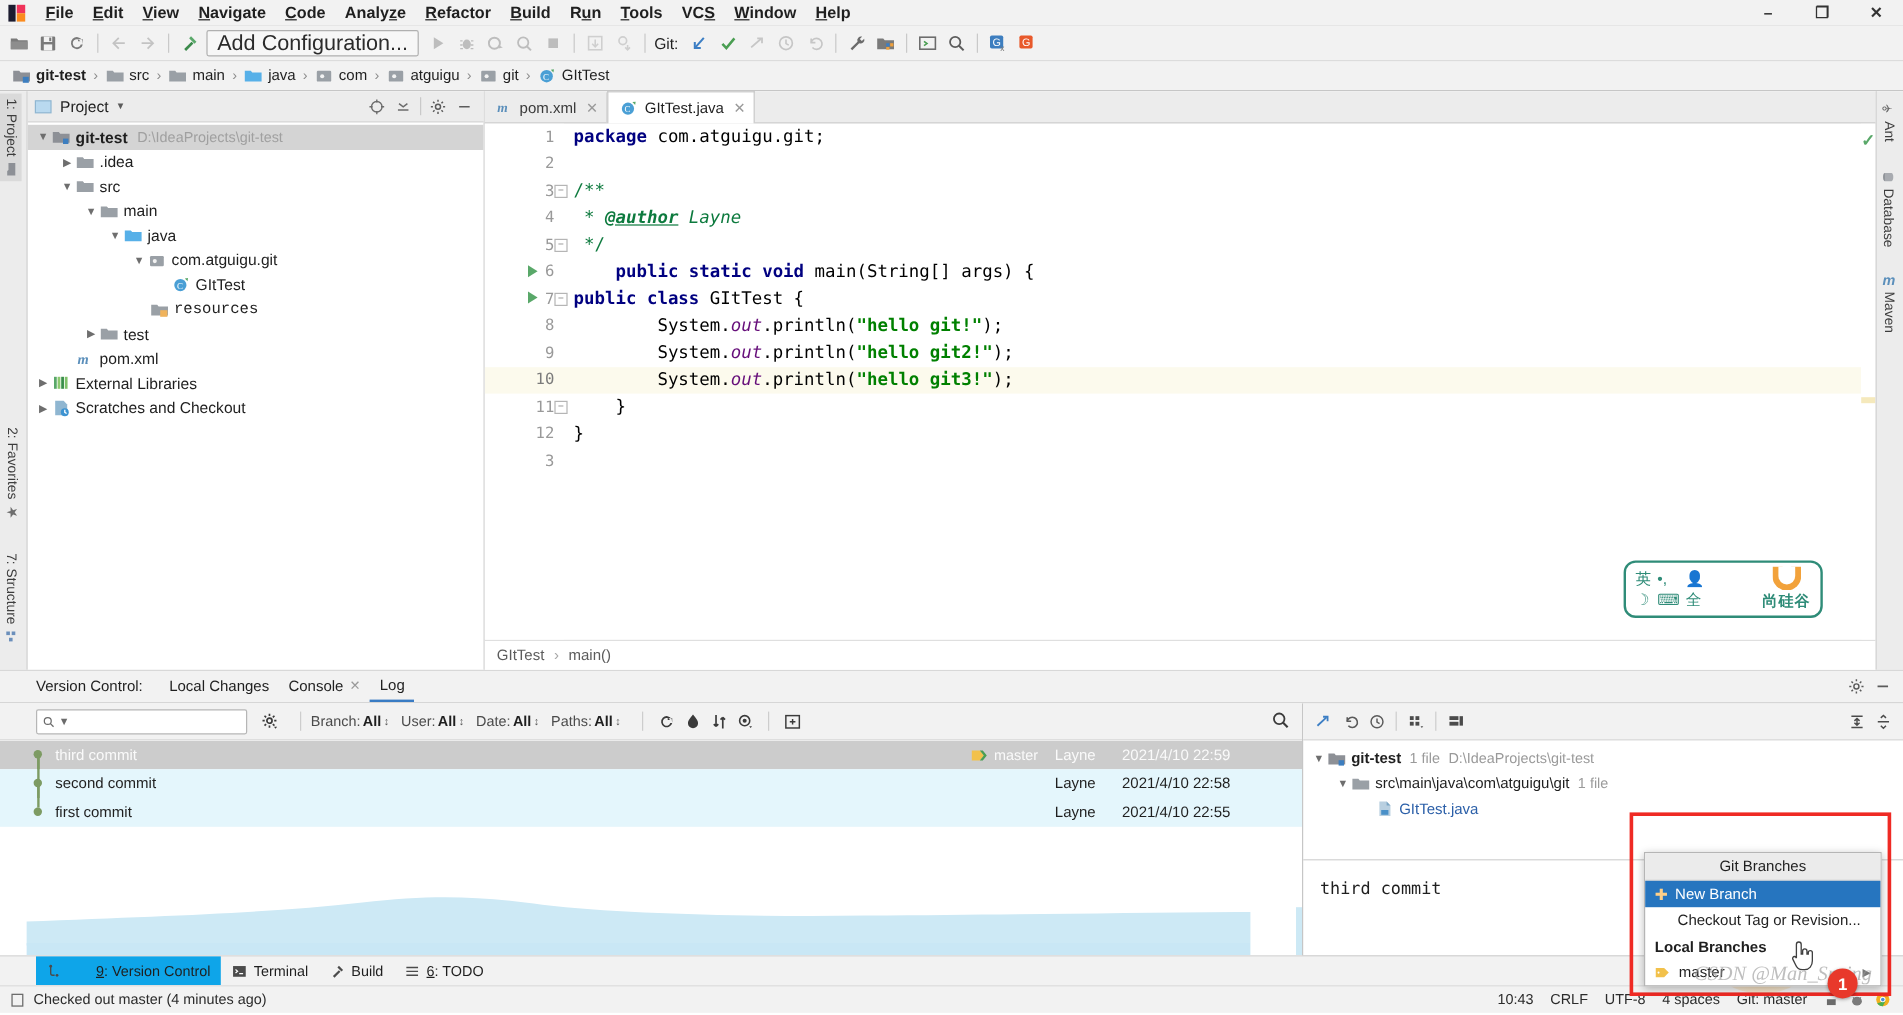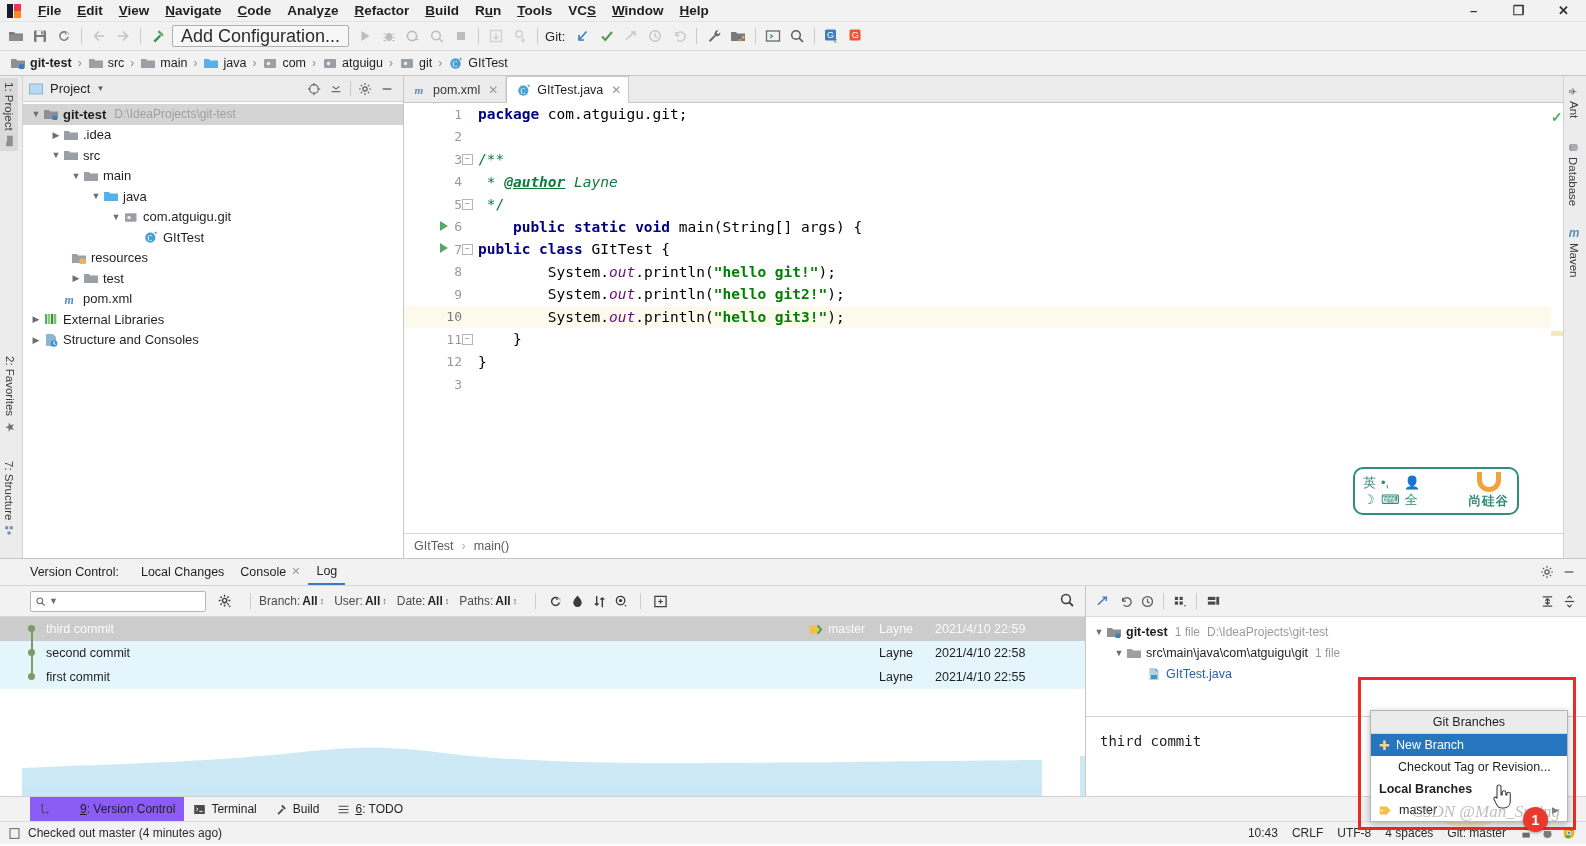--- a/index.html
+++ b/index.html
@@ -202,21 +202,21 @@
   }
   #wm-text{
     position:absolute;right:26px;bottom:24px;z-index:61;pointer-events:none;
     font-family:"Liberation Serif", serif;font-size:17px;color:rgba(150,150,150,.62);
     white-space:nowrap;font-style:italic;
   }
 
   
   #tw-bar{height:24px;background:#f2f2f2;border-top:1px solid #d2d2d2;display:flex;align-items:center;padding-left:30px;flex:none;}
   .twb{display:flex;align-items:center;gap:5px;font-size:12px;color:#1f1f1f;padding:4px 9px;height:100%;box-sizing:border-box;}
-  .twb.sel{background:#8b5cf6;gap:28px;}
+  .twb.sel{background:#0ea5e9;gap:28px;}
   .twb u{text-decoration:underline;}
 
   
   #status{height:22px;background:#f2f2f2;border-top:1px solid #dcdcdc;display:flex;align-items:center;padding-left:8px;font-size:12px;color:#2b2b2b;flex:none;position:relative;}
   #status .right{margin-left:auto;display:flex;align-items:center;gap:14px;padding-right:10px;}
   #status .sitem{white-space:nowrap;}
   .tray{display:flex;align-items:center;gap:8px;}
 </style>
 </head>
 <body>
@@ -588,21 +588,21 @@
           <span class="arrow"></span>
           <span style="display: flex; align-items: center; flex: 0 0 auto;">
             <svg width="16" height="16" viewBox="0 0 16 16">
               <circle cx="7.3" cy="8.6" r="5.1" fill="#4a9fd5"></circle>
               <text x="4.5" y="11.6" font-size="7.5" fill="#fff" font-family="Liberation Serif">C</text>
               <path d="M11 3.1l2.7-.4-.4 2.7z" fill="#59a869"></path>
             </svg>
           </span>
           <span class="tlabel">GItTest</span>
         </div>
-        <div class="trow" style="padding-left: 34px;">
+        <div class="trow" style="padding-left: 88px; font-family: Liberation Mono, monospace;">
           <span class="arrow"></span>
           <span style="display: flex; align-items: center; flex: 0 0 auto;">
             <svg width="16" height="16" viewBox="0 0 16 16">
               <path d="M1 4h5l1.2 1.4H15V13H1z" fill="#9aa0a6"></path>
               <rect x="8.5" y="8.5" width="6" height="5.5" fill="#f0b35c"></rect>
             </svg>
           </span>
           <span class="tlabel">resources</span>
         </div>
         <div class="trow" style="padding-left: 46px;">
@@ -637,21 +637,21 @@
         </div>
         <div class="trow" style="padding-left: 6px;">
           <span class="arrow">▶</span>
           <span style="display: flex; align-items: center; flex: 0 0 auto;">
             <svg width="16" height="16" viewBox="0 0 16 16">
               <path d="M3 2h7l3 3v9H3z" fill="#8fb6d1"></path>
               <circle cx="11" cy="11.5" r="3.3" fill="#3d93d1"></circle>
               <path d="M11 9.5v2.2l1.5.9" stroke="#fff" stroke-width="1.1" fill="none"></path>
             </svg>
           </span>
-          <span class="tlabel">Structure and Consoles</span>
+          <span class="tlabel">Scratches and Checkout</span>
         </div>
       </div>
   </div>
 
   <div id="editor-col">
     <div id="tabs">
         <div class="etab">
           <span style="display: flex; align-items: center;">
             <svg width="15" height="15" viewBox="0 0 16 16">
               <text x="1.5" y="12.5" font-size="12" fill="#5b8fbb" font-family="Liberation Serif" font-style="italic" font-weight="bold">m</text>

